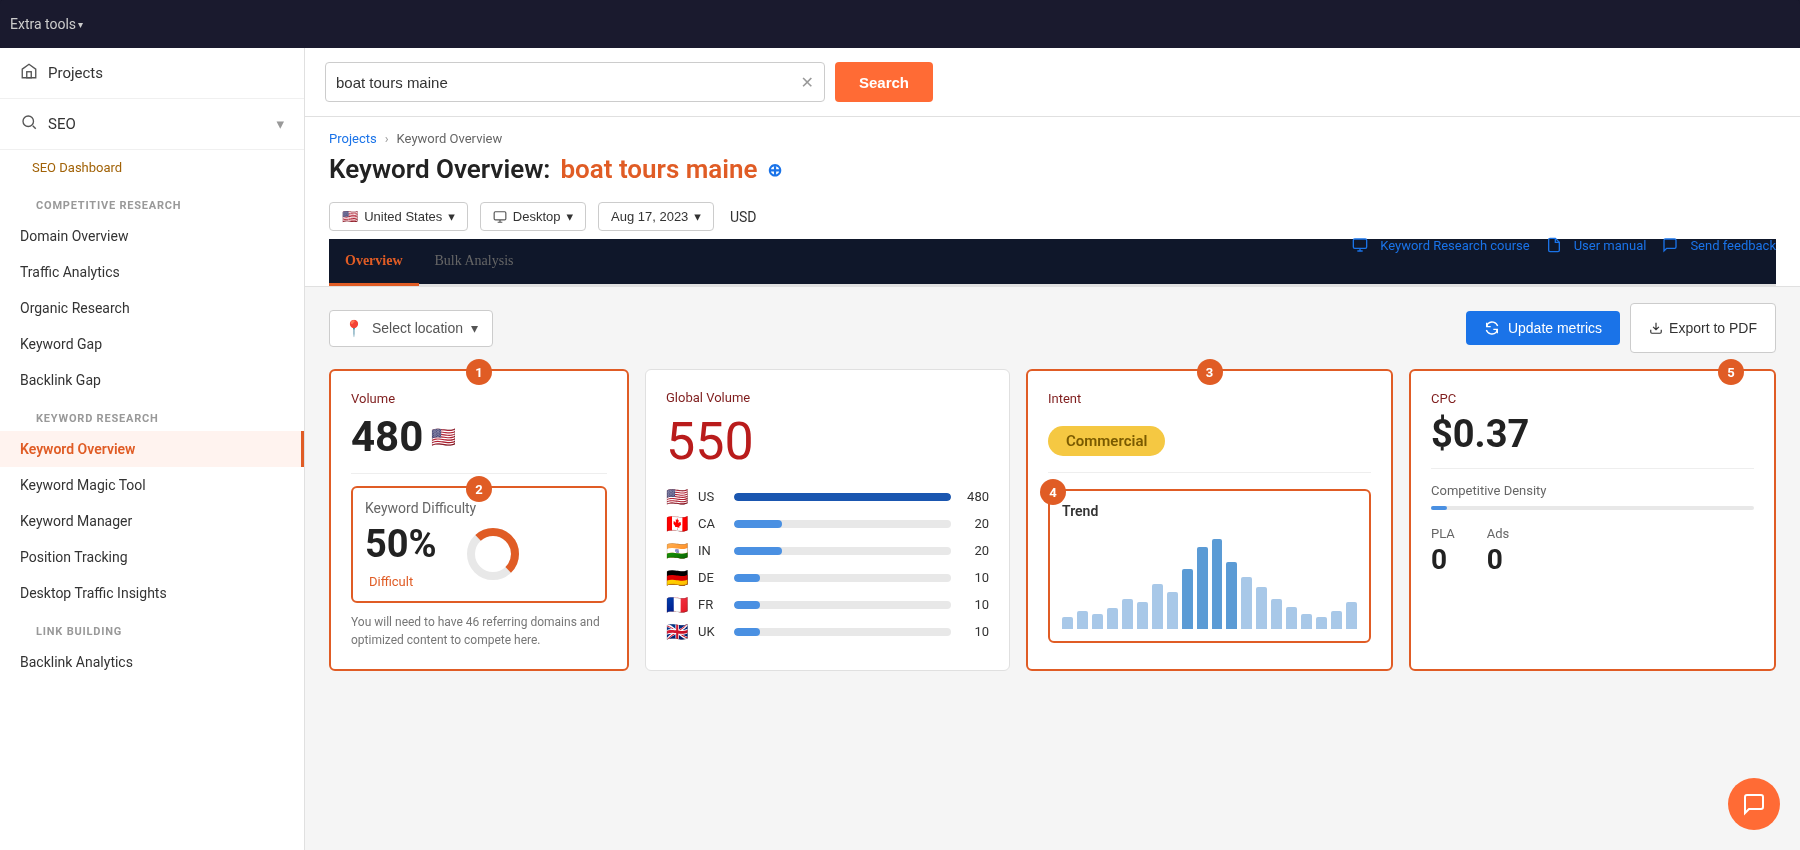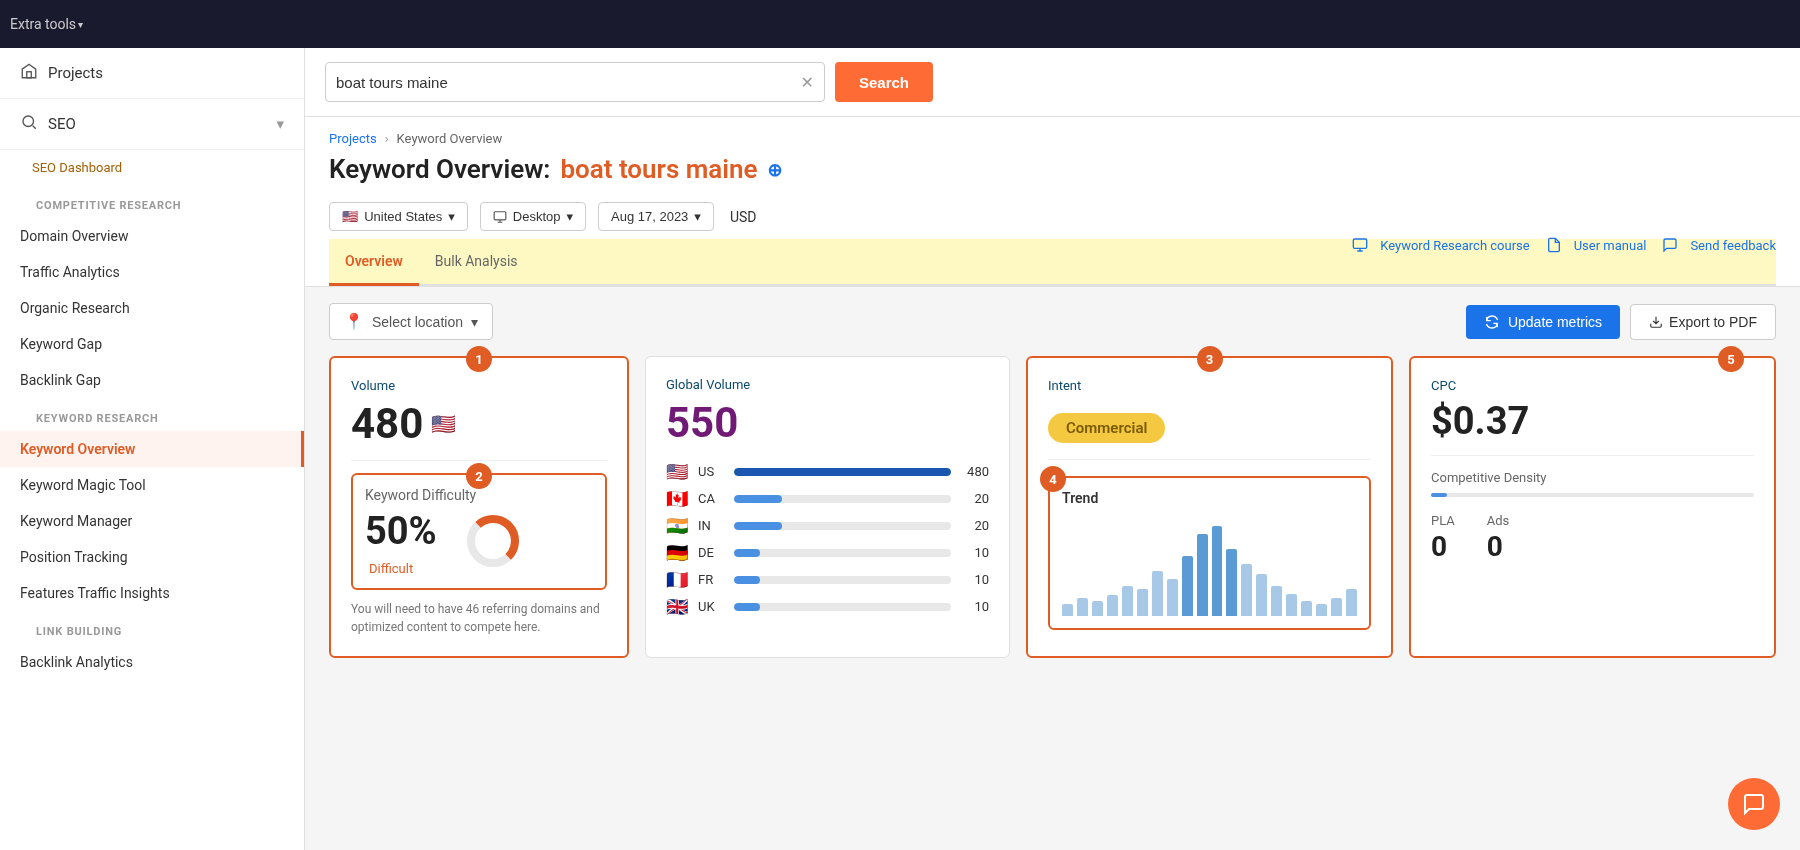--- a/index.html
+++ b/index.html
@@ -240,23 +240,24 @@
       background: #fff;
       font-size: 13px;
       cursor: pointer;
       color: #333;
     }
 
     
     .tabs-row {
       display: flex;
       gap: 0;
-      background: #fef9c3;
+      background: #0f172a;
       border-bottom: 2px solid #e0e0e0;
       padding: 0 24px;
+      font-family: Liberation Serif, serif;
     }
     .tab {
       padding: 14px 16px;
       font-size: 14px;
       color: #666;
       cursor: pointer;
       border-bottom: 3px solid transparent;
       margin-bottom: -2px;
     }
     .tab.active {
@@ -300,21 +301,21 @@
       font-weight: 500;
       cursor: pointer;
       display: flex;
       align-items: center;
       gap: 8px;
     }
     .export-btn {
       background: #fff;
       color: #333;
       border: 1.5px solid #ccc;
-      padding: 9px 18px;
+      padding: 16px 18px;
       border-radius: 4px;
       font-size: 14px;
       cursor: pointer;
       display: flex;
       align-items: center;
       gap: 6px;
     }
 
     
     .cards-area {
@@ -347,21 +348,21 @@
       align-items: center;
       justify-content: center;
       font-size: 13px;
       font-weight: 700;
     }
     .card-red-border { border: 2px solid #e05c25; }
 
     
     .card-label {
       font-size: 13px;
-      color: #0c4a6e;
+      color: #7f1d1d;
       margin-bottom: 6px;
     }
     .card-value {
       font-size: 42px;
       font-weight: 700;
       color: #222;
       display: flex;
       align-items: center;
       gap: 8px;
     }
@@ -370,21 +371,21 @@
       border-top: 1px solid #eee;
       margin: 12px 0;
     }
     .kd-label { font-size: 14px; color: #666; margin-bottom: 6px; }
     .kd-value { font-size: 38px; font-weight: 700; color: #222; }
     .kd-diff { font-size: 13px; color: #e05c25; margin-left: 4px; margin-top: 8px; }
     .donut-wrapper { margin-left: 16px; }
     .card-note { font-size: 12px; color: #777; line-height: 1.5; margin-top: 10px; }
 
     
-    .global-val { font-size: 42px; font-weight: 700; color: #701a75; margin-bottom: 14px; }
+    .global-val { font-size: 52px; font-weight: 400; color: #b91c1c; margin-bottom: 14px; }
     .country-row {
       display: flex;
       align-items: center;
       gap: 8px;
       margin-bottom: 6px;
     }
     .country-flag { font-size: 18px; min-width: 24px; }
     .country-code { font-size: 13px; color: #333; min-width: 28px; }
     .bar-bg {
       flex: 1;
@@ -532,21 +533,21 @@
     <a class="sidebar-item">Traffic Analytics</a>
     <a class="sidebar-item">Organic Research</a>
     <a class="sidebar-item">Keyword Gap</a>
     <a class="sidebar-item">Backlink Gap</a>
 
     <div class="sidebar-label">KEYWORD RESEARCH</div>
     <a class="sidebar-item active">Keyword Overview</a>
     <a class="sidebar-item">Keyword Magic Tool</a>
     <a class="sidebar-item">Keyword Manager</a>
     <a class="sidebar-item">Position Tracking</a>
-    <a class="sidebar-item">Features Traffic Insights</a>
+    <a class="sidebar-item">Desktop Traffic Insights</a>
 
     <div class="sidebar-label">LINK BUILDING</div>
     <a class="sidebar-item">Backlink Analytics</a>
   </aside>
 
   <main class="main-content">
 
     <div class="search-bar-area">
       <div class="search-input-wrapper">
         <input type="text" value="boat tours maine" style="font-size: 15px;">

